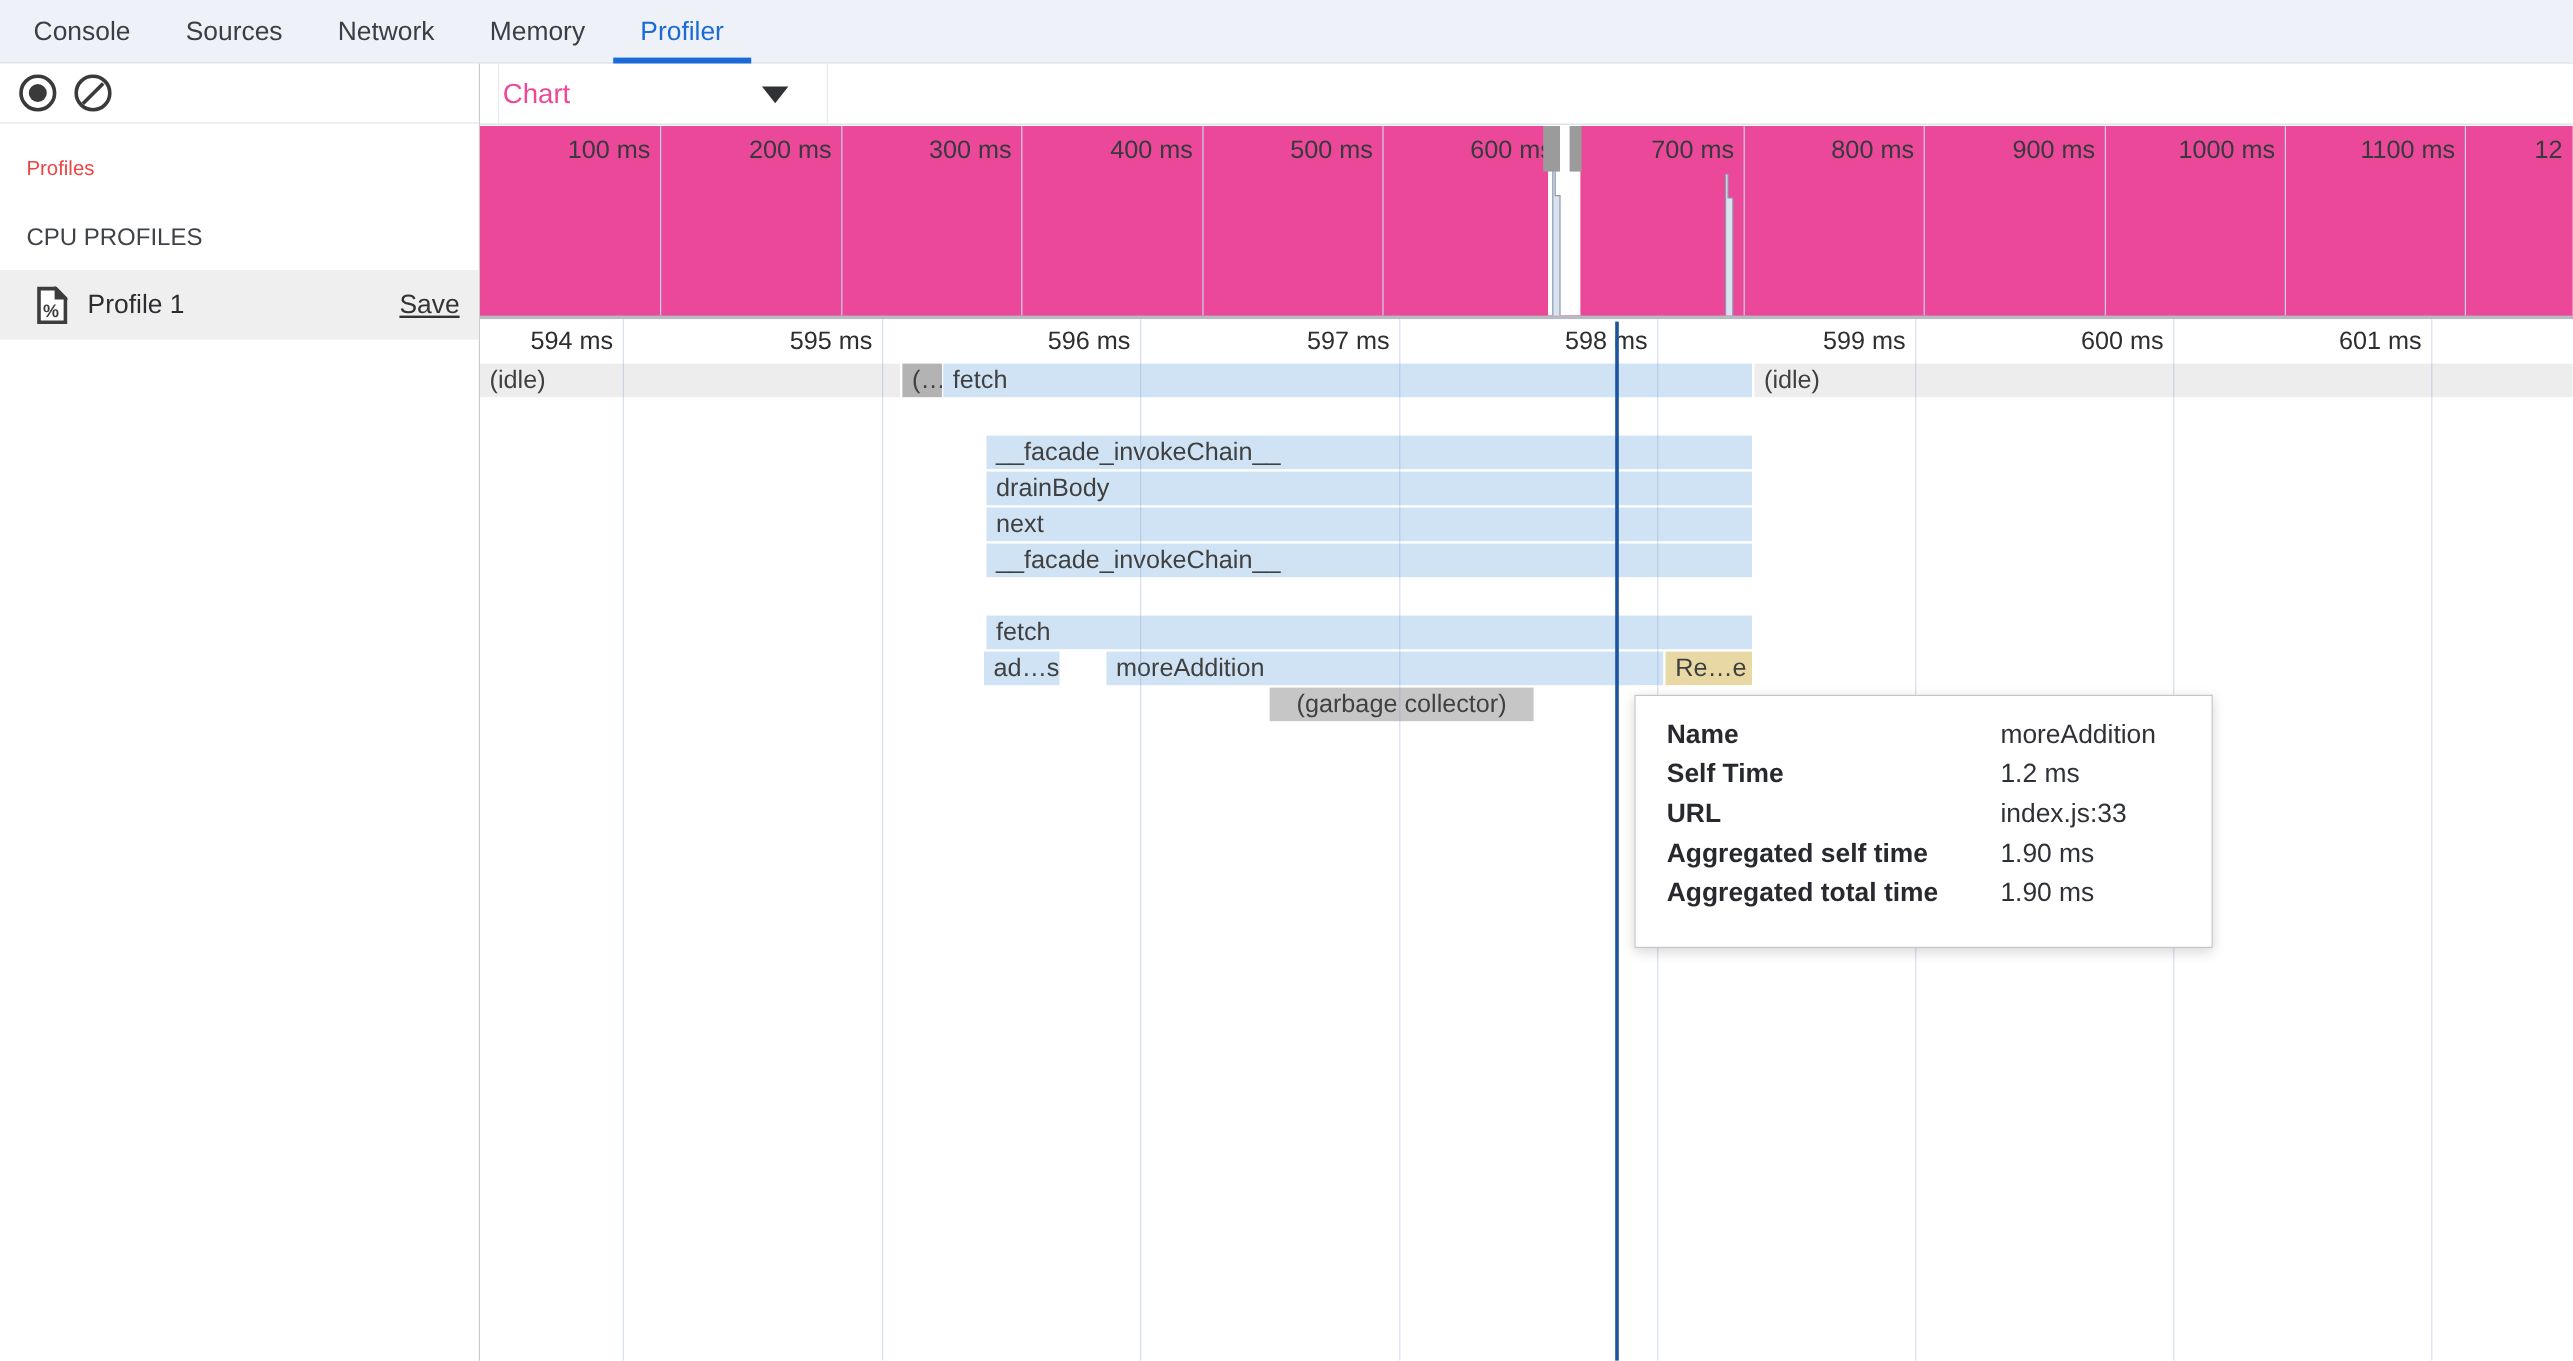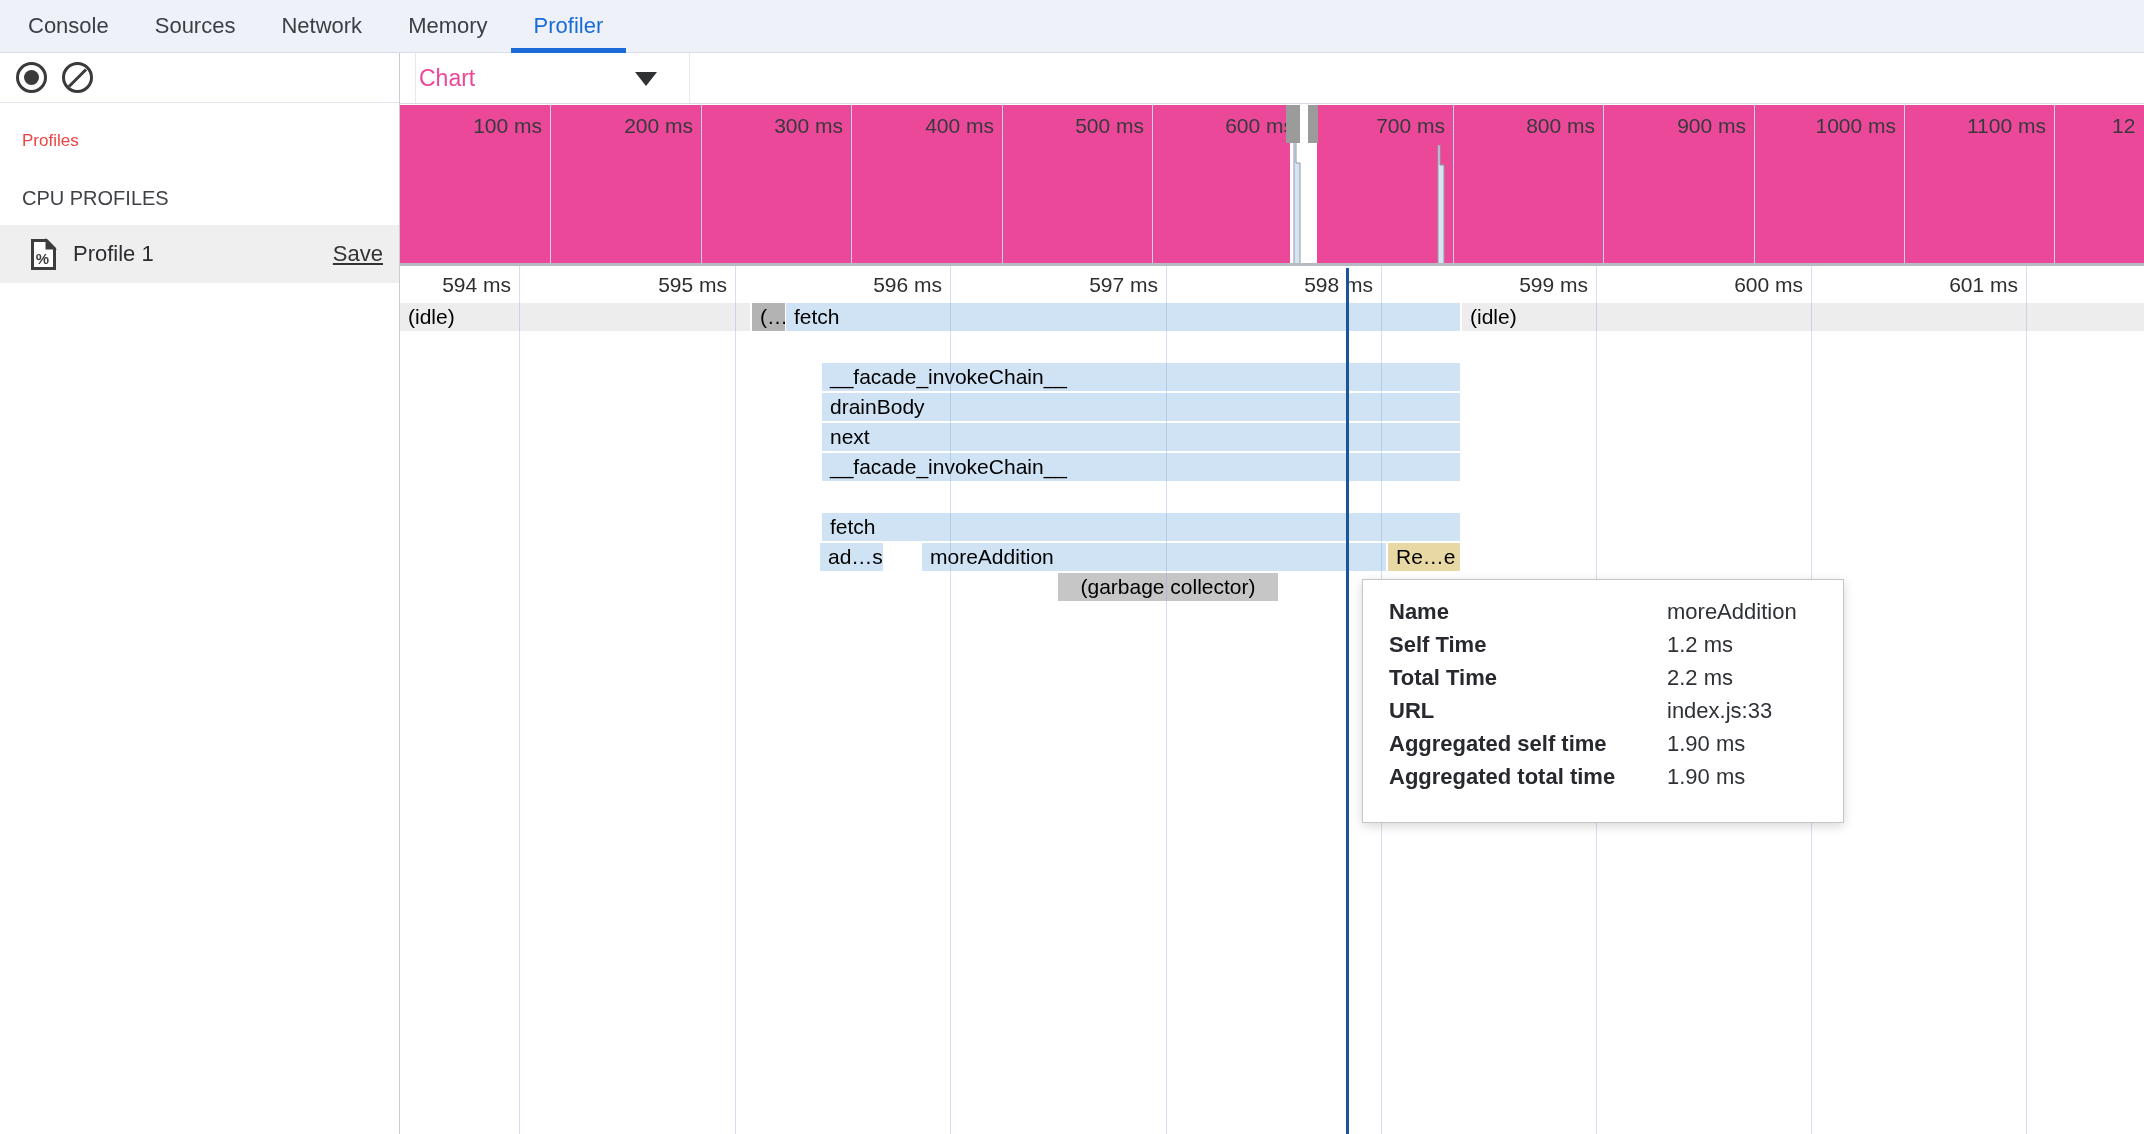--- a/index.html
+++ b/index.html
@@ -49,21 +49,21 @@
   #ov-handle-left{left:886px;width:14px}
   #ov-handle-right{left:908px;width:10px}
   .ov-spike{position:absolute;pointer-events:none}
 
   
   #ruler{position:absolute;top:213px;left:0;right:0;height:37px;background:#fff}
   .ruler-label{position:absolute;top:7px;width:150px;text-align:right;font-size:21px;color:#2e2e2e;white-space:nowrap}
   #grid-layer{position:absolute;top:213px;left:0;right:0;bottom:0;pointer-events:none;z-index:2}
   .gridline{position:absolute;top:0;bottom:0;width:1px;background:rgba(130,158,205,.33)}
   #flame{position:absolute;top:250px;left:0;right:0;bottom:0;z-index:1}
-  .frame{position:absolute;height:28px;line-height:28px;font-size:21px;color:#000000;
+  .frame{position:absolute;height:28px;line-height:28px;font-size:21px;color:#404040;
     white-space:nowrap;overflow:hidden;cursor:pointer}
   .frame span{position:relative;z-index:3;padding-left:8px}
   .frame.call{background:#cfe3f5}
   .frame.idle{background:#ededed}
   .frame.collapsed{background:#b3b3b3}
   .frame.gc{background:#c6c6c6;text-align:center}
   .frame.gc span{padding-left:0}
   .frame.highlight{background:#e8d9a4}
   #marker-line{position:absolute;top:215px;bottom:0;left:946px;width:3px;background:#1d549f;z-index:5;pointer-events:none}
 
@@ -197,24 +197,20 @@
     <div id="tooltip">
         <div class="tt-row">
           <div class="tt-label">Name</div>
           <div class="tt-value">moreAddition</div>
         </div>
         <div class="tt-row">
           <div class="tt-label">Self Time</div>
           <div class="tt-value">1.2 ms</div>
         </div>
         <div class="tt-row">
-          <div class="tt-label">Total Time</div>
-          <div class="tt-value">2.2 ms</div>
-        </div>
-        <div class="tt-row">
           <div class="tt-label">URL</div>
           <div class="tt-value">index.js:33</div>
         </div>
         <div class="tt-row">
           <div class="tt-label">Aggregated self time</div>
           <div class="tt-value">1.90 ms</div>
         </div>
         <div class="tt-row">
           <div class="tt-label">Aggregated total time</div>
           <div class="tt-value">1.90 ms</div>

